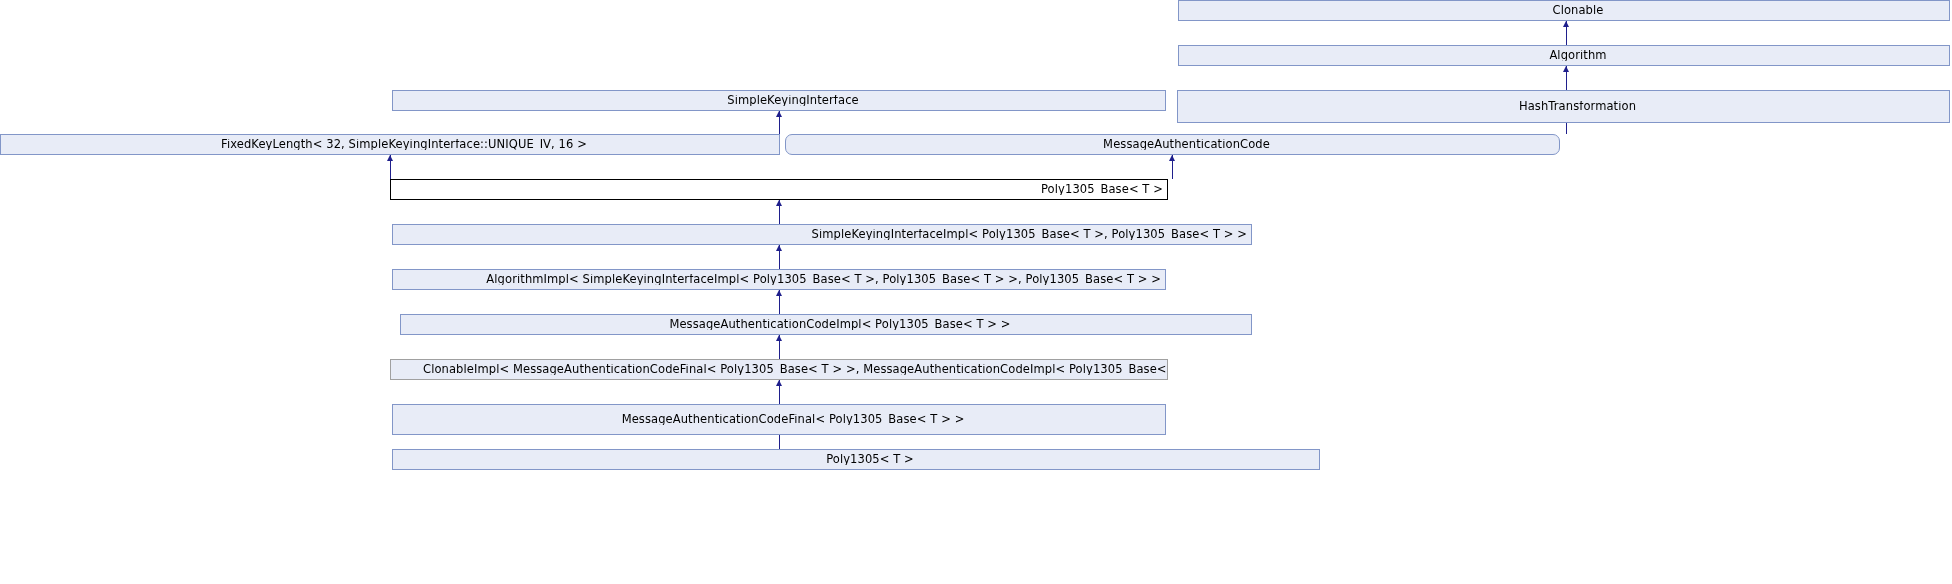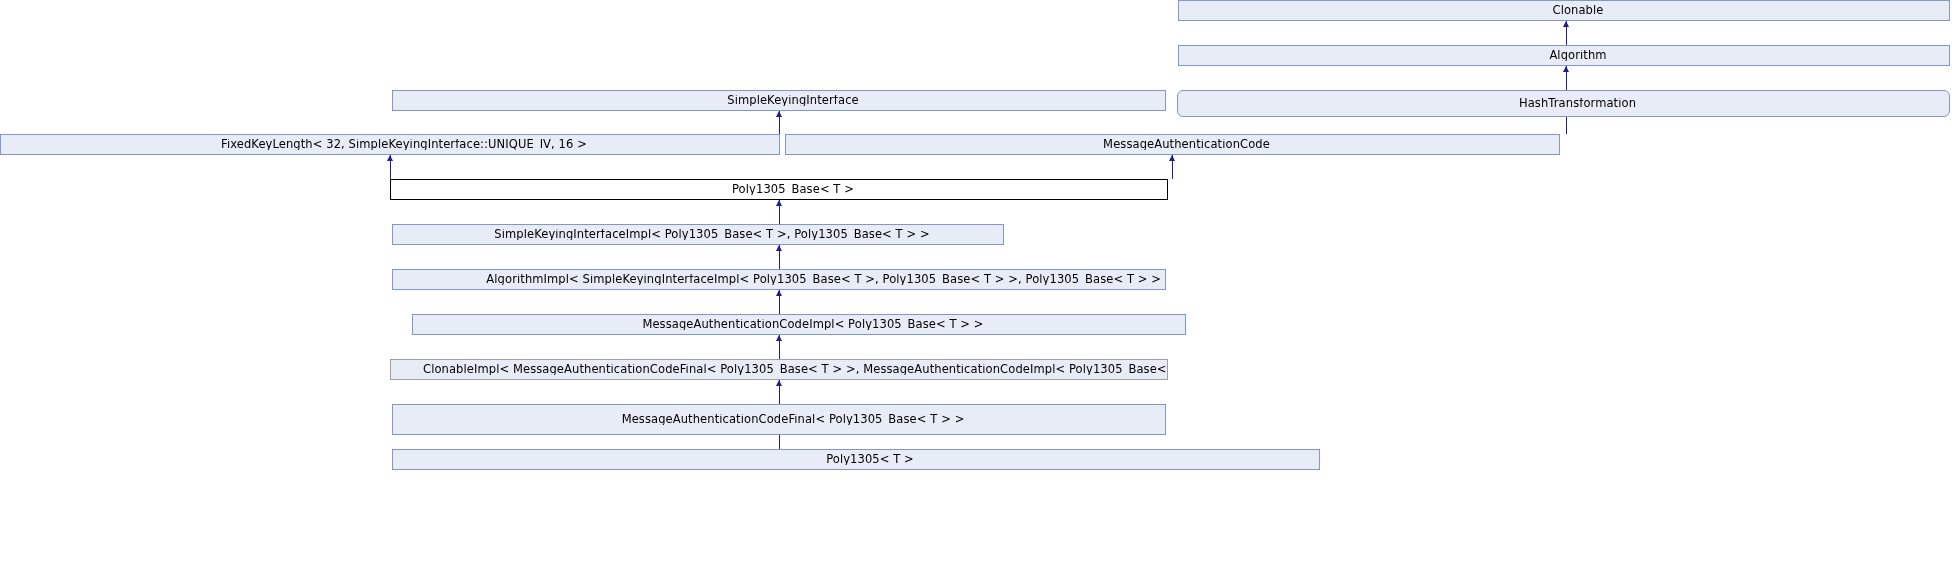--- a/index.html
+++ b/index.html
@@ -91,39 +91,39 @@
     <div class="arrowhead" style="left: 776px; top: 425px; border-bottom-color: rgb(31, 31, 140);"></div>
     <div class="node" style="left: 1178px; top: 0px; width: 772px; height: 21px;">
       <span class="node-label">Clonable</span>
     </div>
     <div class="node" style="left: 392px; top: 90px; width: 774px; height: 21px;">
       <span class="node-label">SimpleKeyingInterface</span>
     </div>
     <div class="node" style="left: 1178px; top: 45px; width: 772px; height: 21px;">
       <span class="node-label">Algorithm</span>
     </div>
-    <div class="node" style="left: 1177px; top: 90px; width: 773px; height: 27px; border-radius: 6px;">
+    <div class="node" style="left: 1177px; top: 90px; width: 773px; height: 33px;">
       <span class="node-label">HashTransformation</span>
     </div>
     <div class="node" style="left: 0px; top: 134px; width: 780px; height: 21px;">
       <span class="node-label">FixedKeyLength&lt; 32, SimpleKeyingInterface::UNIQUE_IV, 16 &gt;</span>
     </div>
-    <div class="node" style="left: 785px; top: 134px; width: 775px; height: 21px;">
+    <div class="node" style="left: 785px; top: 134px; width: 775px; height: 21px; border-radius: 7px;">
       <span class="node-label">MessageAuthenticationCode</span>
     </div>
-    <div class="node current" style="left: 390px; top: 179px; width: 778px; height: 21px;">
+    <div class="node current" style="left: 390px; top: 179px; width: 778px; height: 21px; justify-content: flex-end;">
       <span class="node-label">Poly1305_Base&lt; T &gt;</span>
     </div>
-    <div class="node" style="left: 392px; top: 224px; width: 612px; height: 21px;">
+    <div class="node" style="left: 392px; top: 224px; width: 860px; height: 21px; justify-content: flex-end;">
       <span class="node-label">SimpleKeyingInterfaceImpl&lt; Poly1305_Base&lt; T &gt;, Poly1305_Base&lt; T &gt; &gt;</span>
     </div>
     <div class="node" style="left: 392px; top: 269px; width: 774px; height: 21px; justify-content: flex-end;">
       <span class="node-label">AlgorithmImpl&lt; SimpleKeyingInterfaceImpl&lt; Poly1305_Base&lt; T &gt;, Poly1305_Base&lt; T &gt; &gt;, Poly1305_Base&lt; T &gt; &gt;</span>
     </div>
-    <div class="node" style="left: 412px; top: 314px; width: 774px; height: 21px;">
+    <div class="node" style="left: 400px; top: 314px; width: 852px; height: 21px;">
       <span class="node-label">MessageAuthenticationCodeImpl&lt; Poly1305_Base&lt; T &gt; &gt;</span>
     </div>
     <div class="node greyed" style="left: 390px; top: 359px; width: 778px; height: 21px;">
       <span class="node-label">ClonableImpl&lt; MessageAuthenticationCodeFinal&lt; Poly1305_Base&lt; T &gt; &gt;, MessageAuthenticationCodeImpl&lt; Poly1305_Base&lt; T &gt; &gt; &gt;</span>
     </div>
     <div class="node" style="left: 392px; top: 404px; width: 774px; height: 31px;">
       <span class="node-label">MessageAuthenticationCodeFinal&lt; Poly1305_Base&lt; T &gt; &gt;</span>
     </div>
     <div class="node" style="left: 392px; top: 449px; width: 928px; height: 21px;">
       <span class="node-label">Poly1305&lt; T &gt;</span>

